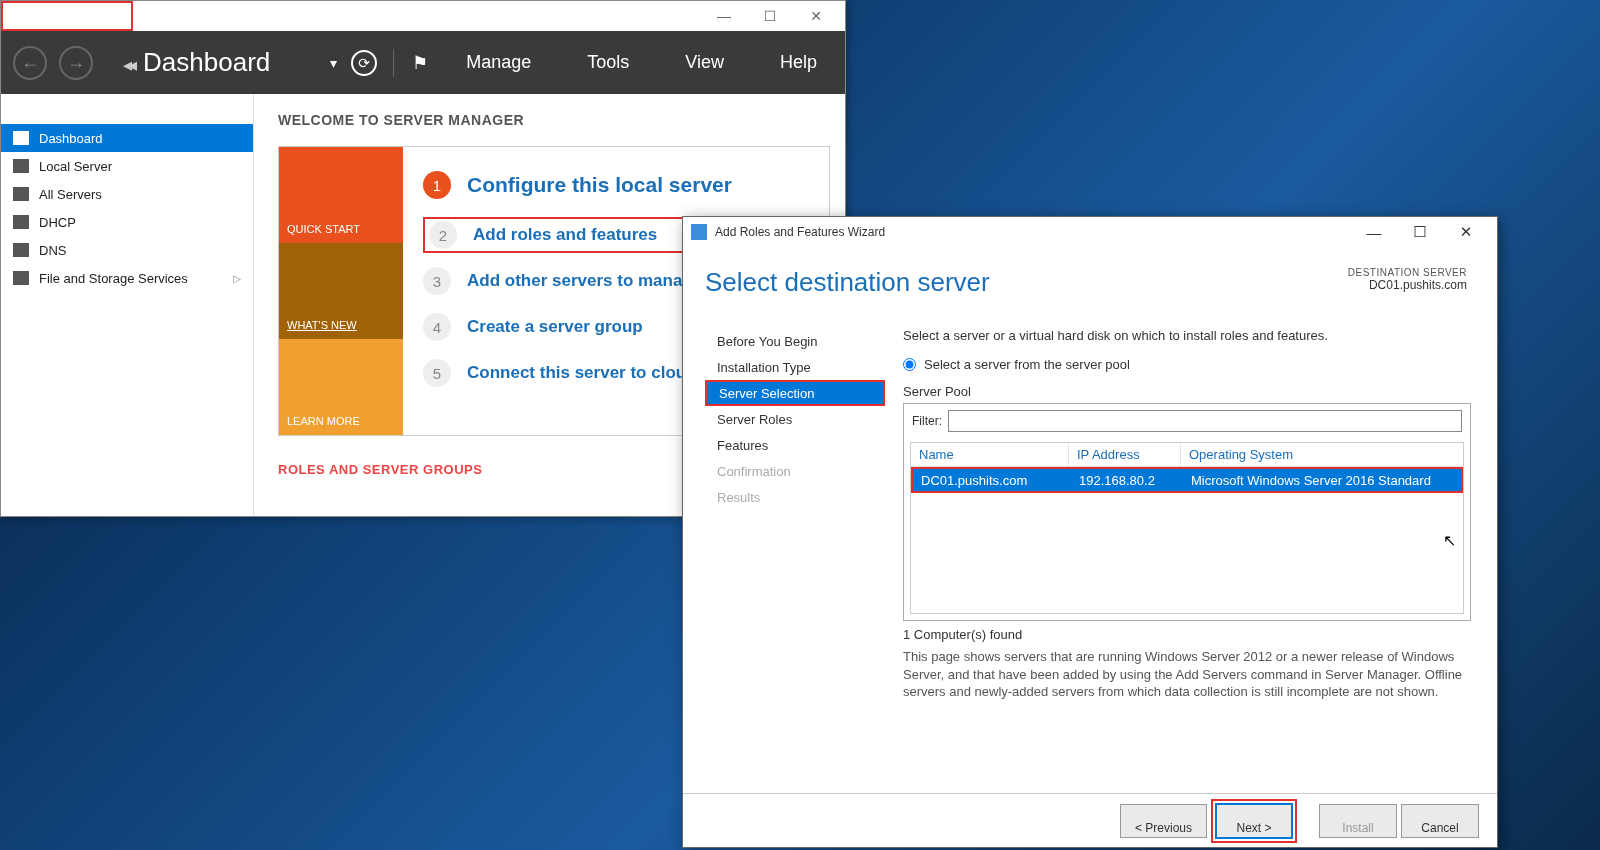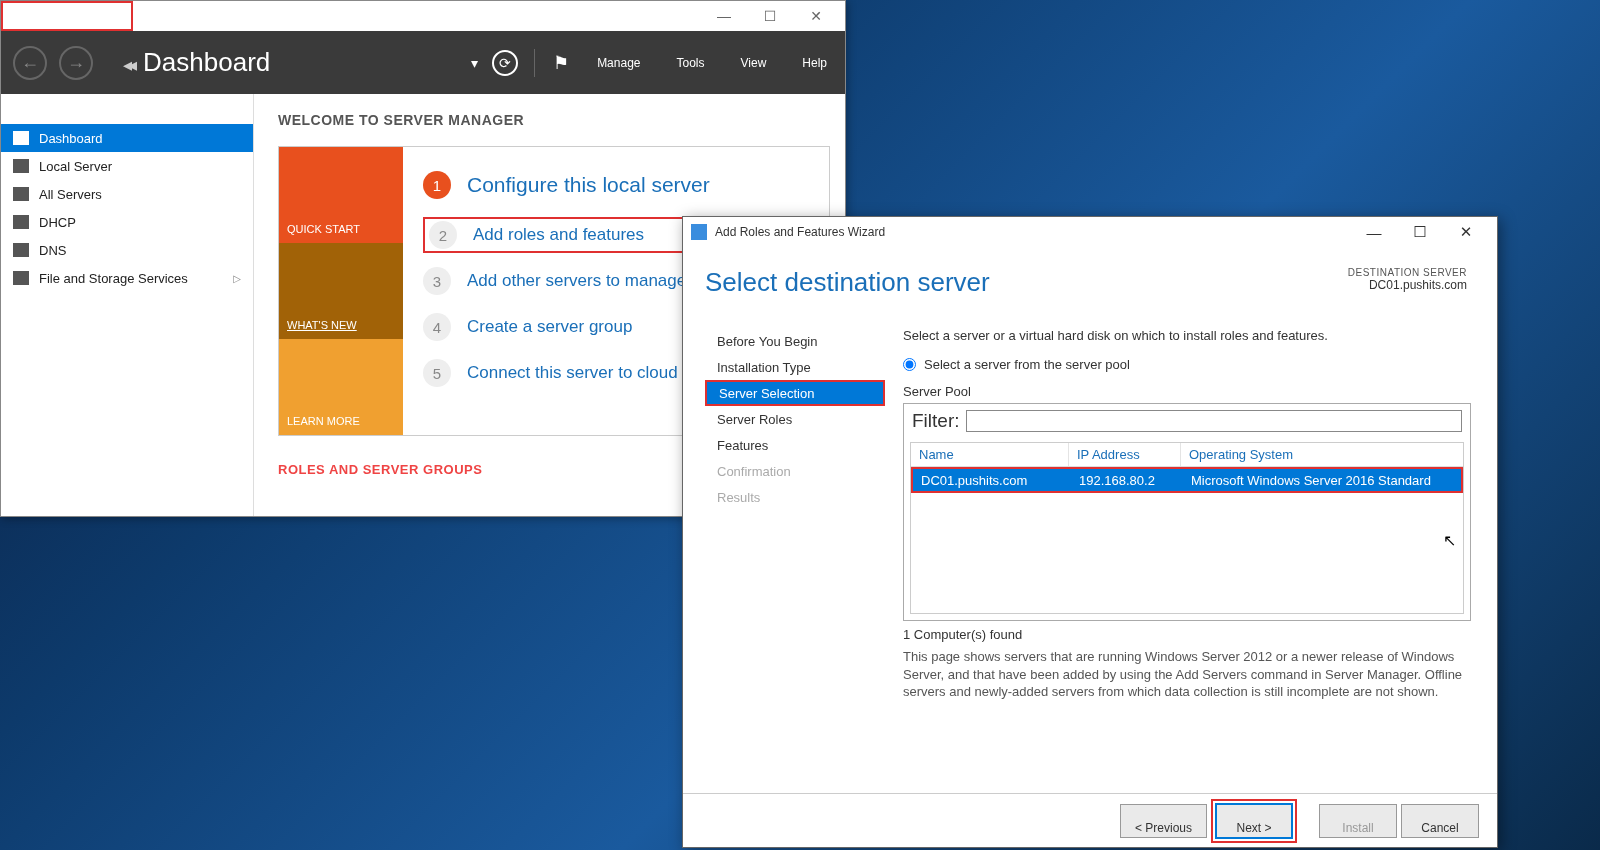--- a/index.html
+++ b/index.html
@@ -16,21 +16,21 @@
 
 .sm-toolbar { height: 63px; background: #3a3a3a; display: flex; align-items: center; color: #fff; }
 .sm-toolbar .navbtn { width: 34px; height: 34px; border: 2px solid #666; border-radius: 50%; margin-left: 12px; display: flex; align-items: center; justify-content: center; color: #888; font-size: 18px; }
 .sm-toolbar .dashtext { font-size: 26px; font-weight: 300; margin-left: 30px; }
 .sm-toolbar .dashtext::before { content: "◂◂"; font-size: 18px; margin-right: 10px; color: #ccc; letter-spacing: -4px; }
 .sm-toolbar .spacer { flex: 1; }
 .sm-toolbar .dd { font-size: 14px; margin: 0 6px; }
 .sm-toolbar .refresh { width: 26px; height: 26px; border: 2px solid #fff; border-radius: 50%; display: flex; align-items: center; justify-content: center; font-size: 14px; margin: 0 8px; }
 .sm-toolbar .sep { width: 1px; height: 28px; background: #666; margin: 0 8px; }
 .sm-toolbar .flag { font-size: 18px; margin: 0 10px; }
-.sm-toolbar .menu { margin: 0 18px; font-size: 12px; }
+.sm-toolbar .menu { margin: 0 28px; font-size: 18px; }
 
 .sm-body { display: flex; height: calc(100% - 93px); }
 .sm-sidebar { width: 253px; background: #fff; border-right: 1px solid #ddd; padding-top: 30px; }
 .side-item { display: flex; align-items: center; height: 28px; padding: 0 12px; font-size: 13px; color: #222; }
 .side-item.active { background: #0078d7; color: #fff; }
 .side-item .si-icon { width: 16px; height: 14px; margin-right: 10px; display: inline-block; }
 .side-item .chev { margin-left: auto; color: #888; font-size: 10px; }
 .si-dash { background: linear-gradient(#333 33%, transparent 33% 66%, #333 66%); position: relative;}
 .side-item.active .si-dash { background: #fff; }
 .si-srv { background: #555; }
@@ -45,21 +45,21 @@
 .welcome-card { border: 1px solid #ccc; display: flex; width: 552px; }
 .tiles { width: 124px; }
 .tile { height: 96px; display: flex; align-items: flex-end; padding: 8px; font-size: 11px; color: #fff; }
 .tile.qs { background: #e8501e; }
 .tile.wn { background: #a16207; text-decoration: underline; }
 .tile.lm { background: #f0a030; }
 .steps { flex: 1; padding: 24px 20px; }
 .step { display: flex; align-items: center; margin-bottom: 18px; }
 .step .num { width: 28px; height: 28px; border-radius: 50%; display: flex; align-items: center; justify-content: center; font-size: 15px; margin-right: 16px; color: #888; background: #eee; }
 .step.first .num { background: #e8501e; color: #fff; }
-.step .txt { font-size: 17px; color: #1a6fb8; font-weight: 400; }
+.step .txt { font-size: 17px; color: #1a6fb8; font-weight: 700; }
 .step.first .txt { font-size: 21px; }
 .roles-head { font-size: 13px; color: #ef4444; font-weight: 600; margin-top: 26px; letter-spacing: 0.5px;}
 
 
 .wiz-window { position: absolute; left: 682px; top: 216px; width: 816px; height: 632px; background: #fff; border: 1px solid #666; box-shadow: 3px 3px 14px rgba(0,0,0,0.4); display: flex; flex-direction: column; }
 .wiz-titlebar { height: 30px; display: flex; align-items: center; padding: 0 8px; }
 .wiz-titlebar .icon { width: 16px; height: 16px; background: #3a8dde; margin-right: 8px; }
 .wiz-titlebar .title { font-size: 12px; color: #333; }
 .wiz-titlebar .ctrls { margin-left: auto; display: flex; }
 .wiz-titlebar .ctrls span { width: 46px; height: 28px; display: flex; align-items: center; justify-content: center; font-size: 15px; color: #333; }
@@ -76,21 +76,21 @@
 .wiz-nav-item.active { background: #0078d7; color: #fff; }
 .wiz-nav-item.disabled { color: #aaa; }
 
 .wiz-content { flex: 1; padding: 20px 26px 0 18px; font-size: 13px; color: #333; }
 .wiz-content .intro { margin-bottom: 14px; }
 .radio-row { display: flex; align-items: center; margin-bottom: 6px; }
 .radio-row input { margin-right: 8px; }
 .pool-label { margin-top: 12px; font-size: 13px; }
 .pool-box { border: 1px solid #aaa; margin-top: 4px; }
 .filter-row { display: flex; align-items: center; padding: 6px 8px; }
-.filter-row label { font-size: 19px; margin-right: 6px; }
+.filter-row label { font-size: 12px; margin-right: 6px; }
 .filter-row input { flex: 1; height: 22px; border: 1px solid #888; padding: 0 4px; font-size: 12px;}
 .pool-table { margin: 4px 6px 6px 6px; border: 1px solid #ccc; height: 172px; overflow: hidden;}
 .pool-head { display: flex; font-size: 13px; color: #1a6fb8; border-bottom: 1px solid #ddd; height: 24px; align-items: center; }
 .pool-head div { padding: 0 8px; border-right: 1px solid #e4e4e4; height:100%; display:flex; align-items:center;}
 .col-name { width: 158px; }
 .col-ip { width: 112px; }
 .col-os { flex: 1; border-right:none !important;}
 .pool-row { display: flex; font-size: 13px; height: 22px; align-items: center; background: #0078d7; color: #fff; }
 .pool-row div { padding: 0 8px; }
 .found { margin-top: 6px; font-size: 13px; }

